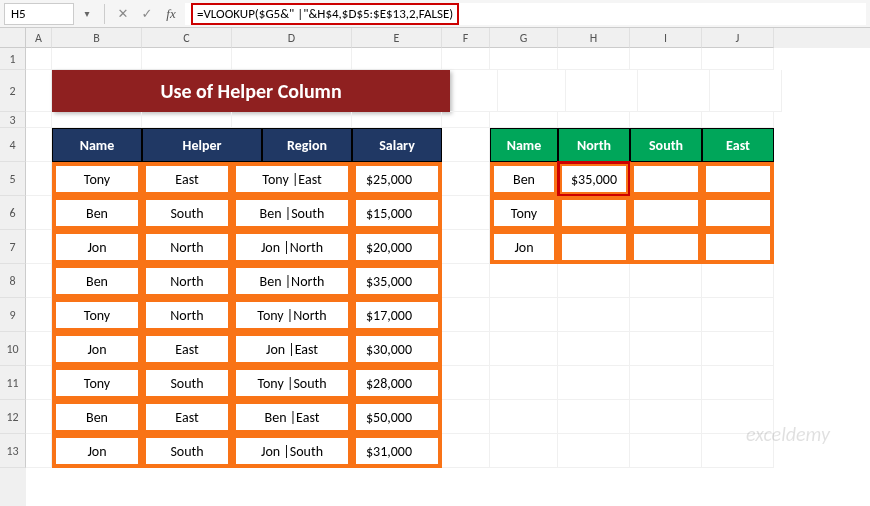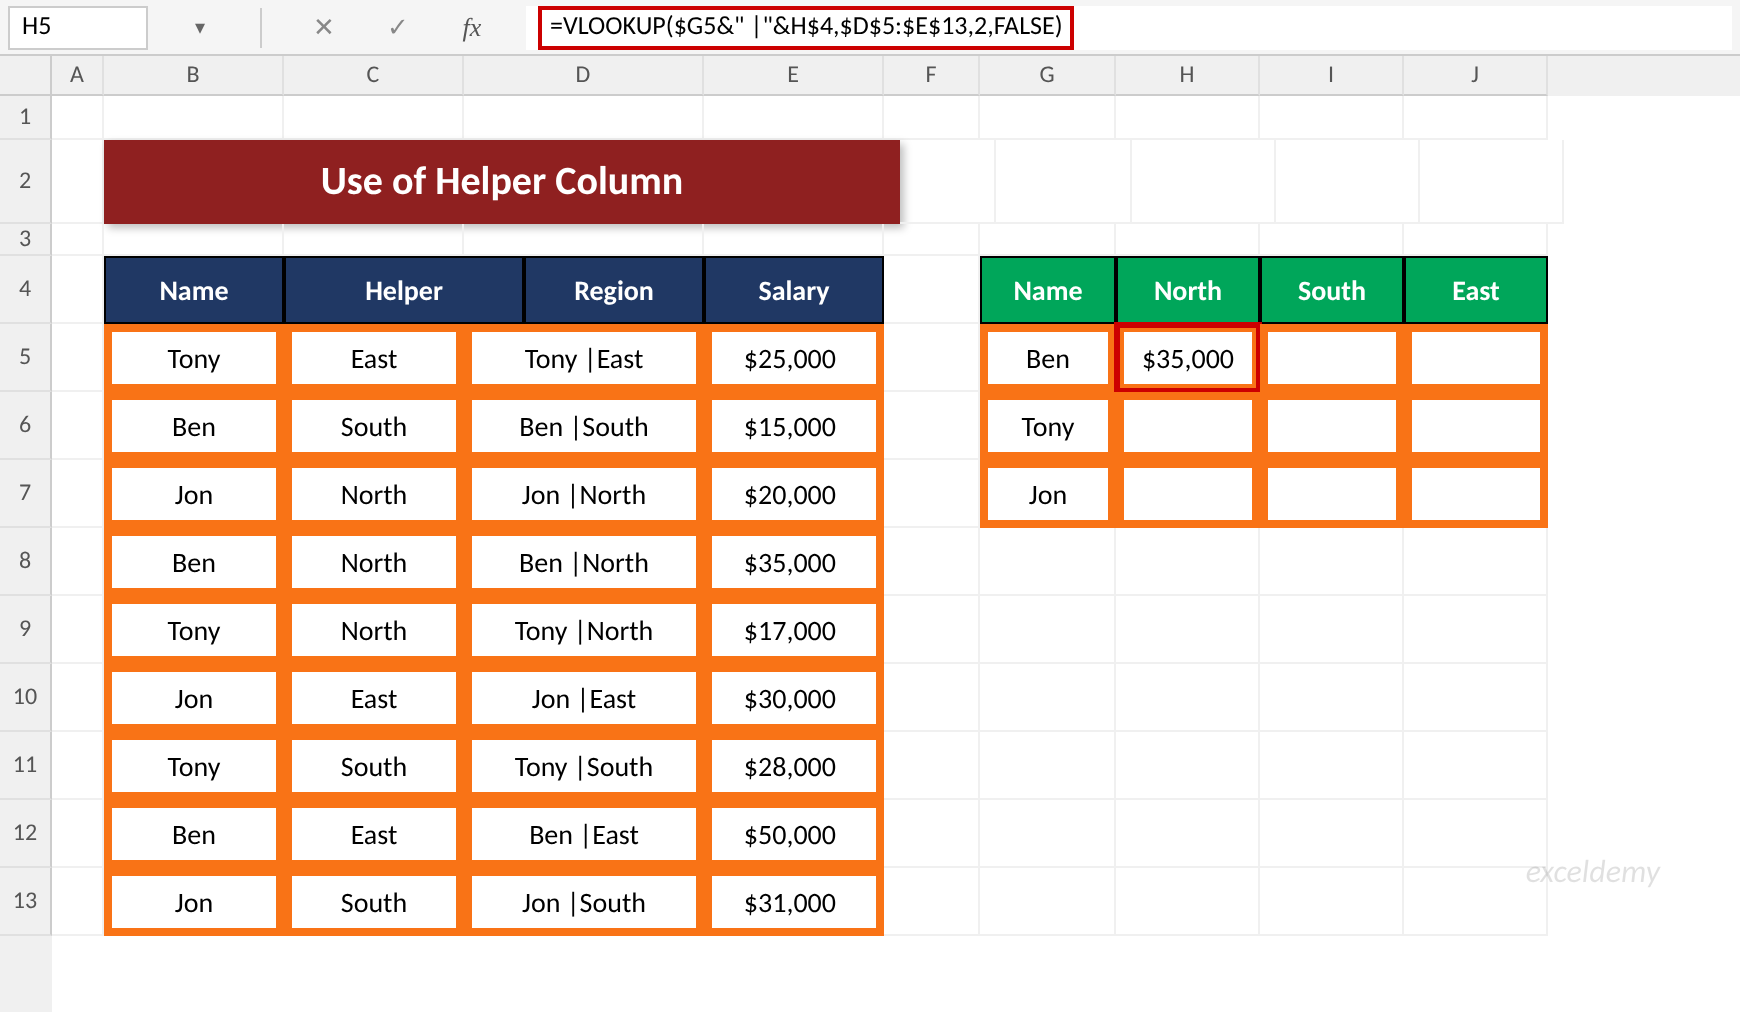--- a/index.html
+++ b/index.html
@@ -13,21 +13,21 @@
       overflow: hidden;
       position: relative;
     }
     .formula-bar-row {
       display: flex;
       align-items: center;
       height: 28px;
       border-bottom: 1px solid #ccc;
       background: #f5f5f5;
       padding: 2px 4px;
-      gap: 17px;
+      gap: 4px;
     }
     .name-box {
       width: 70px;
       height: 22px;
       background: #fff;
       border: 1px solid #ccc;
       display: flex;
       align-items: center;
       padding: 0 6px;
       font-size: 13px;
@@ -173,30 +173,30 @@
     .hdr-green {
       background: #00a65a;
       color: #fff;
       font-weight: bold;
       border: 1px solid #000;
     }
     .data-cell {
       background: #fff;
       border: 4px solid #f97316;
     }
-    .salary { justify-content: flex-end; padding-right: 20px; }
+    .salary { justify-content: center; padding-right: 20px; }
     .red-cell-highlight {
       outline: 3px solid #cc0000;
       outline-offset: -2px;
     }
     .watermark {
       position: absolute;
       bottom: 60px;
       right: 40px;
-      font-size: 16px;
+      font-size: 20px;
       color: rgba(0,0,0,0.12);
       font-style: italic;
       pointer-events: none;
     }
   </style>
 </head>
 <body>
 
 <div class="formula-bar-row">
   <div class="name-box">

